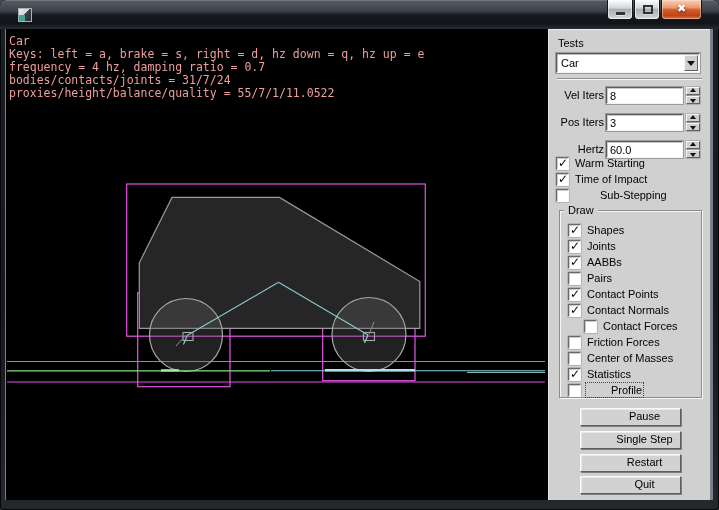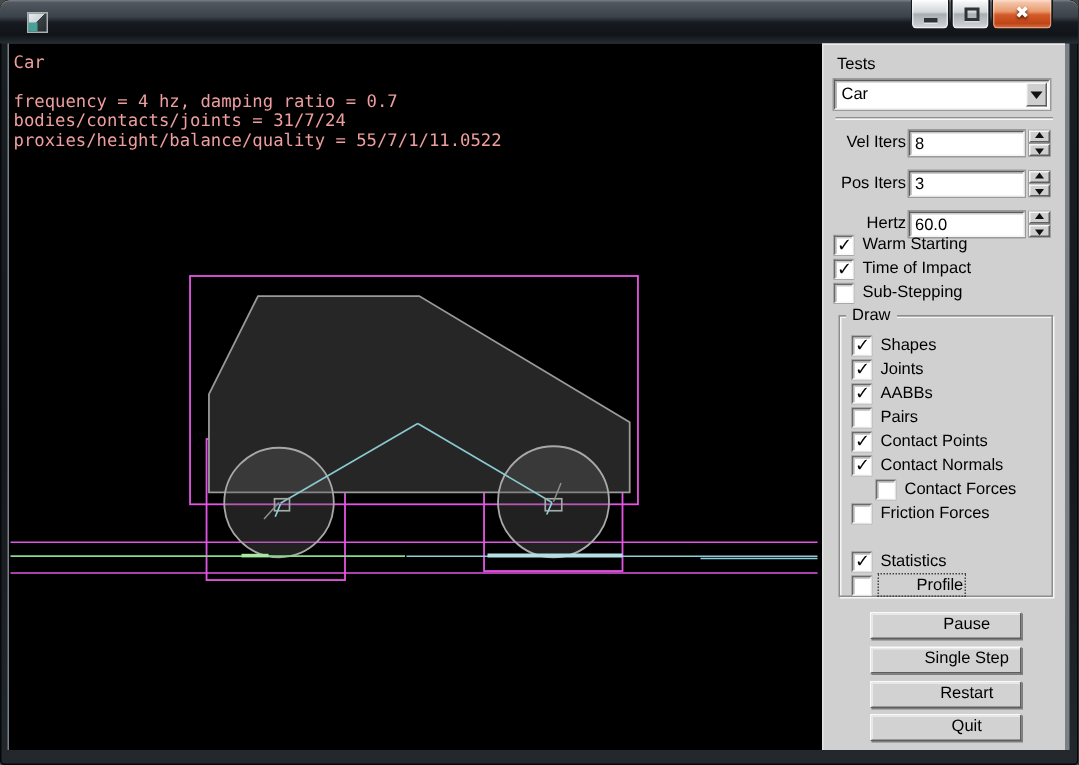--- a/index.html
+++ b/index.html
@@ -164,20 +164,21 @@
 
         <rect x="183" y="332.5" width="10" height="8" fill="none" stroke="#a3aaa8" stroke-width="1.1"></rect>
         <rect x="363.5" y="332.5" width="11" height="8" fill="none" stroke="#a3aaa8" stroke-width="1.1"></rect>
         <line x1="187" y1="336" x2="183.5" y2="344.5" stroke="#8ed2d8" stroke-width="1.1"></line>
         <line x1="368" y1="335" x2="364.5" y2="343" stroke="#8ed2d8" stroke-width="1.1"></line>
         <line x1="186" y1="335" x2="176" y2="346" stroke="#8f8f8f" stroke-width="1"></line>
         <line x1="369" y1="334.5" x2="374" y2="322" stroke="#8f8f8f" stroke-width="1"></line>
       </svg>
 
     <div class="hud-line" style="top: 6px; color: rgb(238, 158, 158);">Car</div>
+        <div class="hud-line" style="top: 19px; color: rgb(238, 158, 158);">Keys: left = a, brake = s, right = d, hz down = q, hz up = e</div>
         <div class="hud-line" style="top: 32px; color: rgb(238, 158, 158);">frequency = 4 hz, damping ratio = 0.7</div>
         <div class="hud-line" style="top: 45px; color: rgb(238, 158, 158);">bodies/contacts/joints = 31/7/24</div>
         <div class="hud-line" style="top: 58px; color: rgb(238, 158, 158);">proxies/height/balance/quality = 55/7/1/11.0522</div>
       </div>
 
     <div class="side-panel">
       <span class="panel-label" style="left:9px;top:7px;">Tests</span>
 
       <div class="combo">
         <span class="combo-text">Car</span>
@@ -228,21 +229,21 @@
         </div>
       <div id="toggles">
           <div class="chk-row" style="top: 126px; left: 7px;">
             <span class="chk-box checked"></span>
             <span class="chk-label">Warm Starting</span>
           </div>
           <div class="chk-row" style="top: 142px; left: 7px;">
             <span class="chk-box checked"></span>
             <span class="chk-label">Time of Impact</span>
           </div>
-          <div class="chk-row" style="top: 158px; left: 7px;">
+          <div class="chk-row" style="top: 158px; left: 7px; gap: 25px;">
             <span class="chk-box"></span>
             <span class="chk-label">Sub-Stepping</span>
           </div>
         </div>
 
       <div class="group-box" id="draw-group">
         <span class="group-title">Draw</span>
       <div class="chk-row" style="top: 12px; left: 8px;">
             <span class="chk-box checked"></span>
             <span class="chk-label">Shapes</span>
@@ -267,20 +268,24 @@
             <span class="chk-box checked"></span>
             <span class="chk-label">Contact Normals</span>
           </div>
           <div class="chk-row" style="top: 108px; left: 8px; padding-left: 16px;">
             <span class="chk-box"></span>
             <span class="chk-label">Contact Forces</span>
           </div>
           <div class="chk-row" style="top: 124px; left: 8px;">
             <span class="chk-box"></span>
             <span class="chk-label">Friction Forces</span>
+          </div>
+          <div class="chk-row" style="top: 140px; left: 8px;">
+            <span class="chk-box"></span>
+            <span class="chk-label">Center of Masses</span>
           </div>
           <div class="chk-row" style="top: 156px; left: 8px;">
             <span class="chk-box checked"></span>
             <span class="chk-label">Statistics</span>
           </div>
           <div class="chk-row" style="top: 172px; left: 8px;">
             <span class="chk-box"></span>
             <span class="chk-label focused">Profile</span>
           </div>
         </div>

